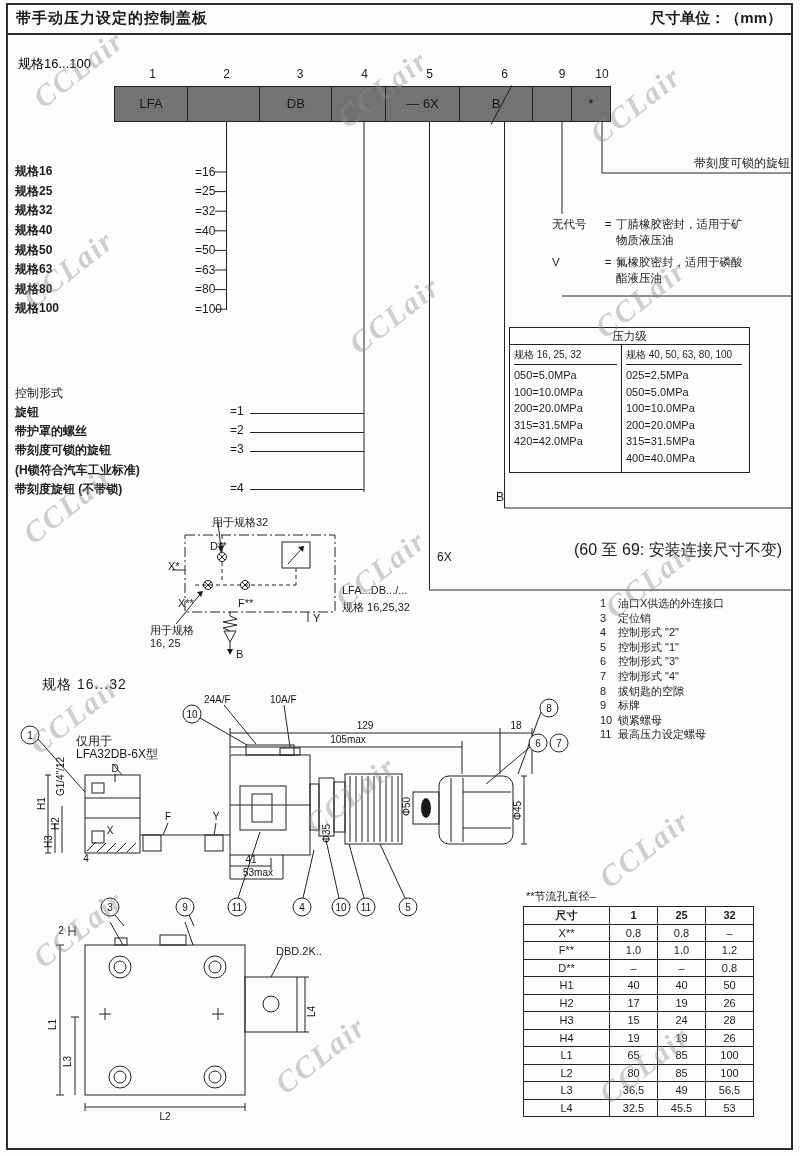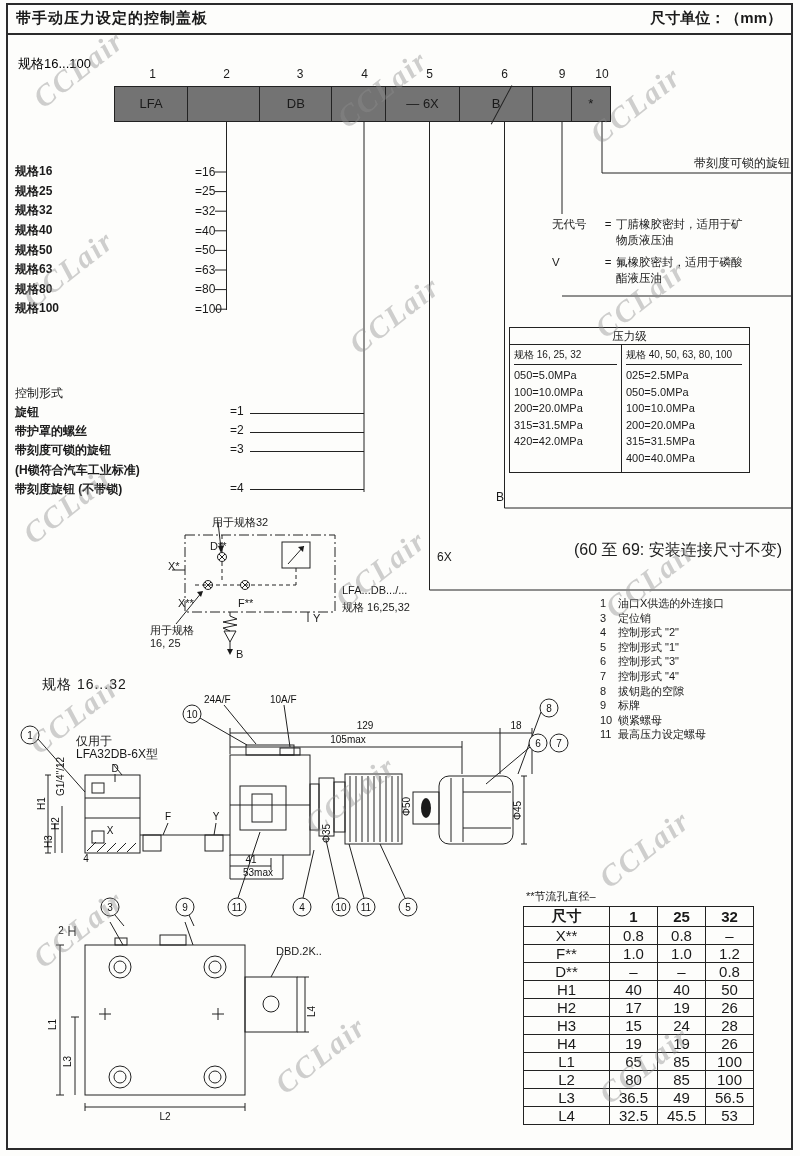--- a/index.html
+++ b/index.html
@@ -42,21 +42,21 @@
 .sxnote{right:18px;top:540px;font-size:16px;text-align:right;width:280px}
 .legend{left:600px;top:596px;font-size:11px}
 .legend .row{display:flex;line-height:14.6px}
 .legend .n{width:18px}
 .schtxt{font-size:11px;white-space:pre-line;line-height:13px}
 .speclbl{left:42px;top:676px;font-size:14px;letter-spacing:1px}
 .onlyfor{left:76px;top:735px;font-size:12px;white-space:pre-line;line-height:13px}
 .dbd{left:276px;top:945px;font-size:11px}
 .dnote{left:526px;top:889px;font-size:11px}
 .dtable{left:523px;top:906px;border-collapse:collapse;background:#fdfdfb}
-.dtable td{border:1px solid #222;font-size:15px;text-align:center;height:17.5px;padding:0 2px;width:48px}
+.dtable td{border:1px solid #222;font-size:11px;text-align:center;height:17.5px;padding:0 2px;width:48px}
 .dtable td:first-child{width:86px}
 .dtable tr:first-child td{font-weight:bold}
 .wm{position:absolute;transform:rotate(-38deg);font-family:"Liberation Serif","DejaVu Serif",serif;font-style:italic;font-weight:bold;font-size:30px;color:rgba(140,140,140,.42);letter-spacing:2px;z-index:6;pointer-events:none;white-space:nowrap}
 svg{position:absolute;overflow:visible}
 svg line,svg rect,svg circle,svg ellipse,svg polyline,svg polygon{stroke:#222;stroke-width:1;fill:none}
 svg .dsh{stroke-dasharray:4 3}
 svg .ddot{stroke-dasharray:10 3 2 3}
 svg .fil{fill:#1a1a1a;stroke:none}
 svg .cc{fill:#fdfdfb}
 svg text{fill:#111;stroke:none;font-size:10px;font-family:"Liberation Sans","DejaVu Sans",sans-serif}

